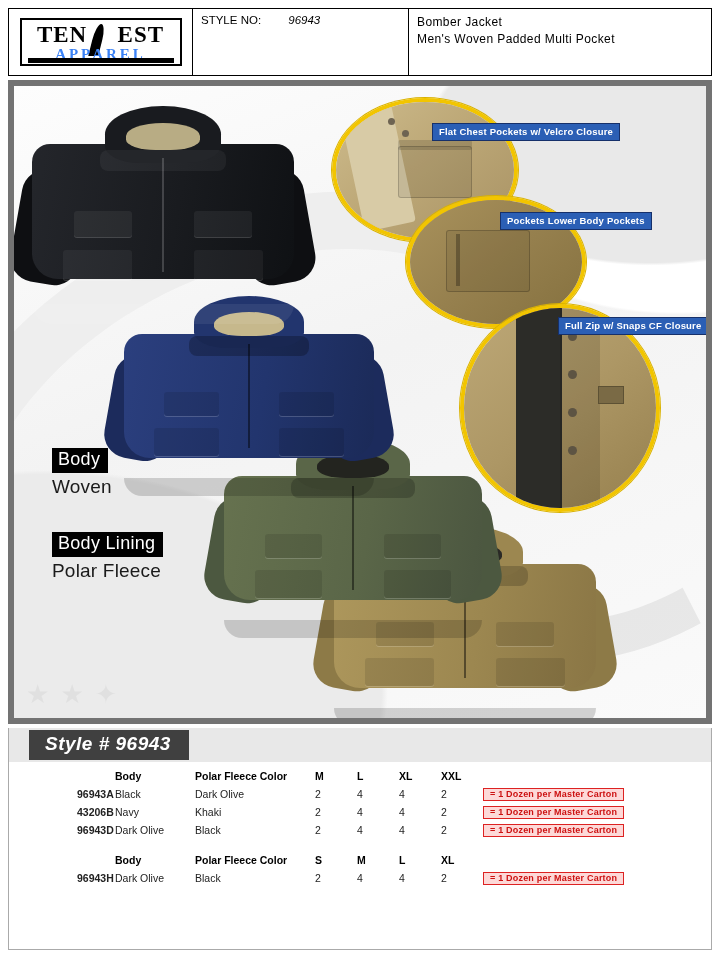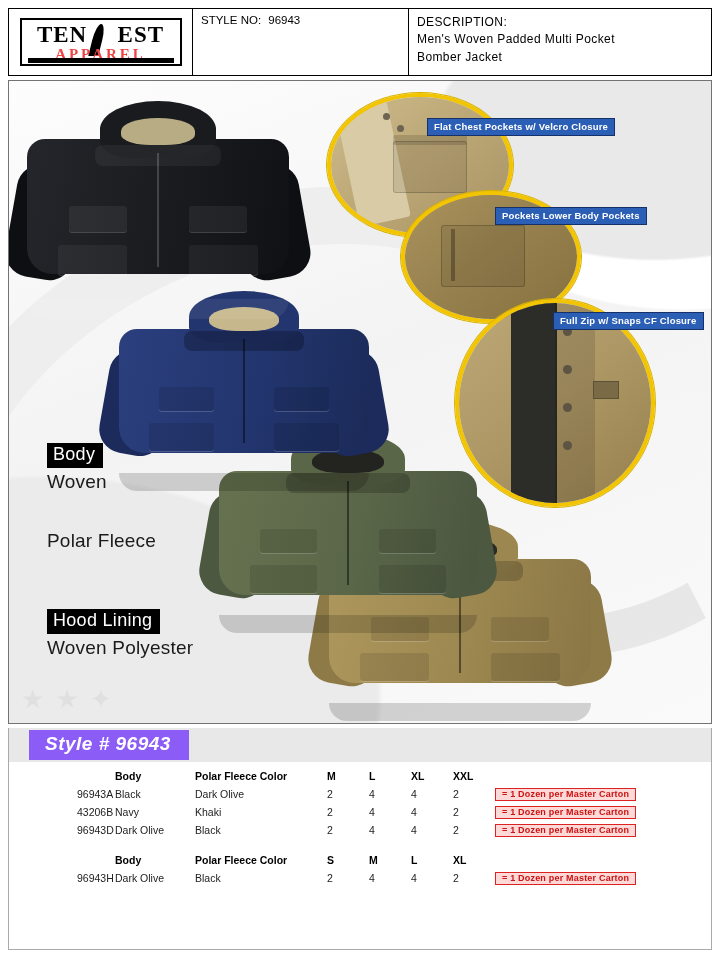--- a/index.html
+++ b/index.html
@@ -49,21 +49,21 @@
     color: #000;
   }
   .logo-bottom {
     position: absolute;
     left: 0; top: 26px; width: 100%;
     text-align: center;
     font-family: "Liberation Serif", serif;
     font-weight: bold;
     font-size: 15px;
     letter-spacing: 3px;
-    color: #ef4444;
+    color: #3b82f6;
   }
   .logo-bar {
     position: absolute;
     left: 6px; right: 6px; bottom: 1px;
     height: 5px;
     background: #000;
   }
   .logo-swoosh {
     position: absolute;
     left: 50%; top: 4px;
@@ -94,21 +94,21 @@
     color: #000;
     line-height: 1.45;
     letter-spacing: 0.4px;
   }
 
   
   .art {
     position: absolute;
     left: 8px; top: 80px;
     width: 704px; height: 644px;
-    border: 1px solid #737373;
+    border: 6px solid #737373;
     background: #ffffff;
     overflow: hidden;
   }
   
   .swirl {
     position: absolute; inset: 0;
     background:
       radial-gradient(ellipse 520px 300px at 92% 8%, #e9e9e9 0%, #e9e9e9 42%, rgba(233,233,233,0) 43%),
       radial-gradient(ellipse 420px 250px at 96% 14%, #ffffff 0%, #ffffff 55%, rgba(255,255,255,0) 56%),
       radial-gradient(ellipse 640px 420px at 5% 96%, #ebebeb 0%, #ebebeb 52%, rgba(235,235,235,0) 53%),
@@ -248,21 +248,21 @@
     position: absolute;
     left: 8px; top: 728px;
     width: 704px; height: 34px;
     background: #e8e8e8;
     border-left: 1px solid #aaa;
     border-right: 1px solid #aaa;
   }
   .banner {
     position: absolute;
     left: 20px; top: 2px;
-    background: #8b5cf6;
+    background: #404040;
     color: #ffffff;
     font-size: 19px;
     font-weight: bold;
     font-style: italic;
     padding: 3px 18px 5px 16px;
     letter-spacing: .5px;
   }
 
   
   .tablewrap {
@@ -284,23 +284,23 @@
     text-align: left;
     font-weight: bold;
     font-size: 10.5px;
     padding: 2px 0 3px 0;
     color: #000;
   }
   table.size td {
     padding: 2px 0 2px 0;
     color: #222;
   }
-  .c-sku   { width: 96px; padding-left: 58px !important; font-weight: normal; }
+  .c-sku   { width: 96px; padding-left: 58px !important; font-weight: bold; }
   .c-body  { width: 80px; }
-  .c-fleece{ width: 132px; margin-left: 12px; }
+  .c-fleece{ width: 120px; margin-left: 12px; }
   .c-sz    { width: 42px; }
   .c-carton{ }
   .carton {
     display: inline-block;
     background: #fdd9d8;
     border: 1px solid #d22;
     color: #c11;
     font-size: 9px;
     font-weight: bold;
     padding: 0 6px 1px 6px;
@@ -320,27 +320,26 @@
       <div class="logo-box">
         <div class="logo-top">TEN WEST</div>
         <div class="logo-swoosh"></div>
         <div class="logo-bottom">APPAREL</div>
         <div class="logo-bar"></div>
       </div>
     </div>
 
     <div class="style-cell">
       <span>STYLE NO:</span>
-      <span style="margin-left:4px;">96943</span>
+      <span style="margin-left:24px;font-style:italic;">96943</span>
     </div>
 
     <div class="desc-cell">
-      <div>DESCRIPTION:</div>
+      <div>Bomber Jacket</div>
       <div>Men's Woven Padded Multi Pocket</div>
-      <div>Bomber Jacket</div>
     </div>
   </div>
 
   <div class="art">
     <div class="swirl"></div>
     <div class="swirl2"></div>
     <div class="swirl3"></div>
     <div class="stars">★ ★ ✦</div>
 
     <div class="jacket" style="left:320px; top:440px; width:262px; height:200px;">
@@ -433,25 +432,22 @@
       <div style="position:absolute; left:134px; top:78px; width:26px; height:18px; background:#7a6a45; border:1px solid #5d5134;"></div>
     </div>
     <div class="connector" style="left:546px; top:238px; width:6px;"></div>
     <div class="tag" style="left:544px; top:231px;">Full Zip w/ Snaps CF Closure</div>
 
     <div class="spec" style="left:38px; top:362px;">
       <div class="spec-title">Body</div>
       <div class="spec-value">Woven</div>
     </div>
     <div class="spec" style="left:38px; top:446px;">
+      <div class="spec-title">Body Lining</div>
       <div class="spec-value">Polar Fleece</div>
-    </div>
-    <div class="spec" style="left:38px; top:528px;">
-      <div class="spec-title">Hood Lining</div>
-      <div class="spec-value">Woven Polyester</div>
     </div>
   </div>
 
   <div class="banner-wrap">
     <div class="banner">Style # 96943</div>
   </div>
 
   <div class="tablewrap">
     <table class="size">
       <tbody>

